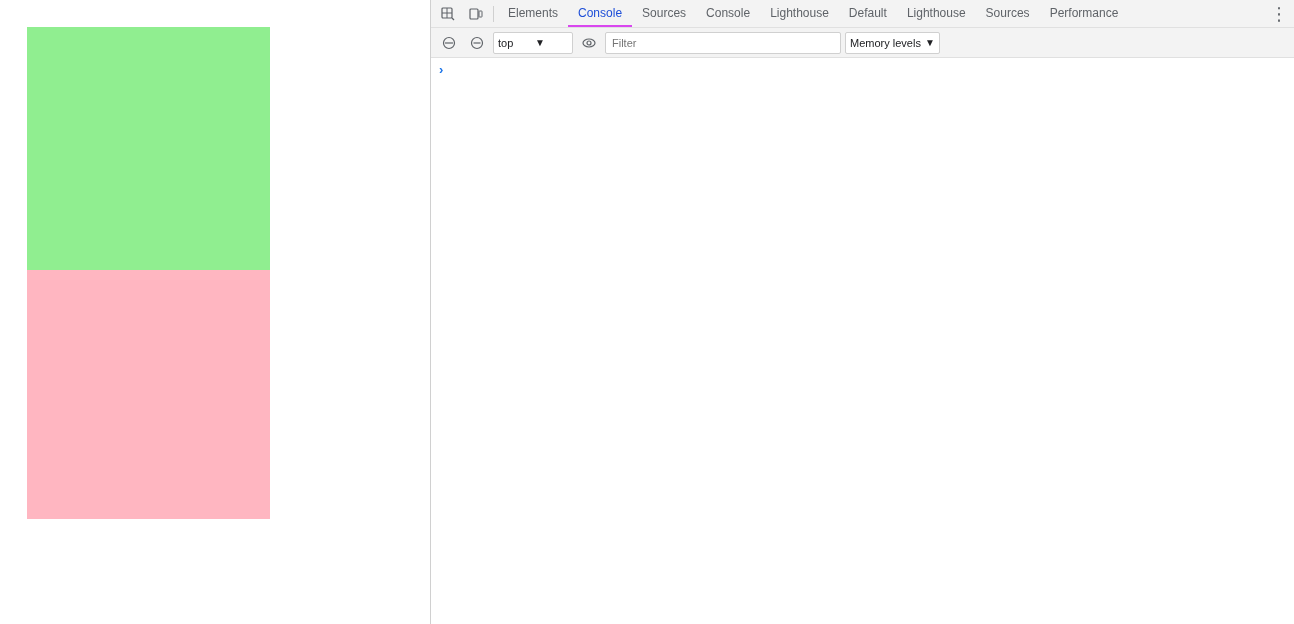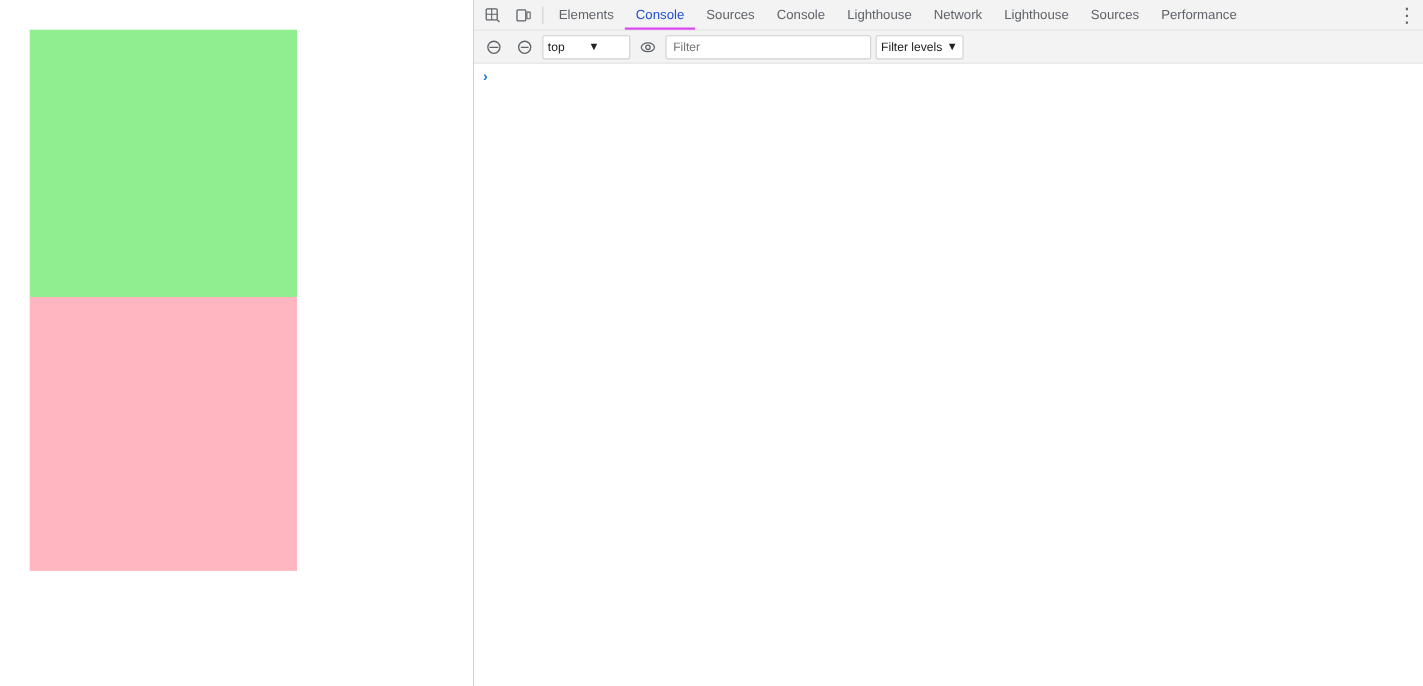--- a/index.html
+++ b/index.html
@@ -183,21 +183,21 @@
     }
 
     .filter-input {
       height: 22px;
       border: 1px solid #d0d0d0;
       border-radius: 2px;
       padding: 0 6px;
       font-size: 11px;
       color: #5f6368;
       background: #ffffff;
-      width: 187px;
+      width: 236px;
       outline: none;
     }
 
     .level-select {
       display: flex;
       align-items: center;
       height: 22px;
       border: 1px solid #d0d0d0;
       border-radius: 2px;
       background: #ffffff;
@@ -267,21 +267,21 @@
       <div class="tab-item">
         <span>Sources</span>
       </div>
       <div class="tab-item">
         <span>Console</span>
       </div>
       <div class="tab-item">
         <span>Lighthouse</span>
       </div>
       <div class="tab-item">
-        <span>Network</span>
+        <span>Default</span>
       </div>
       <div class="tab-item">
         <span>Lighthouse</span>
       </div>
       <div class="tab-item">
         <span>Sources</span>
       </div>
       <div class="tab-item">
         <span>Performance</span>
       </div>
@@ -312,21 +312,21 @@
     <button class="eye-btn" title="Create live expression">
       <svg width="14" height="14" viewBox="0 0 14 14" fill="none">
         <ellipse cx="7" cy="7" rx="6" ry="4" stroke="#5f6368" stroke-width="1.2"></ellipse>
         <circle cx="7" cy="7" r="2" stroke="#5f6368" stroke-width="1.2"></circle>
       </svg>
     </button>
 
     <input class="filter-input" type="text" placeholder="Filter" style="">
 
     <div class="level-select">
-      <span>Filter levels</span>
+      <span>Memory levels</span>
       <span style="font-size:10px;">▼</span>
     </div>
   </div>
 
   <div class="console-content">
     <div class="console-prompt">
       <span class="prompt-arrow">›</span>
     </div>
   </div>
 

